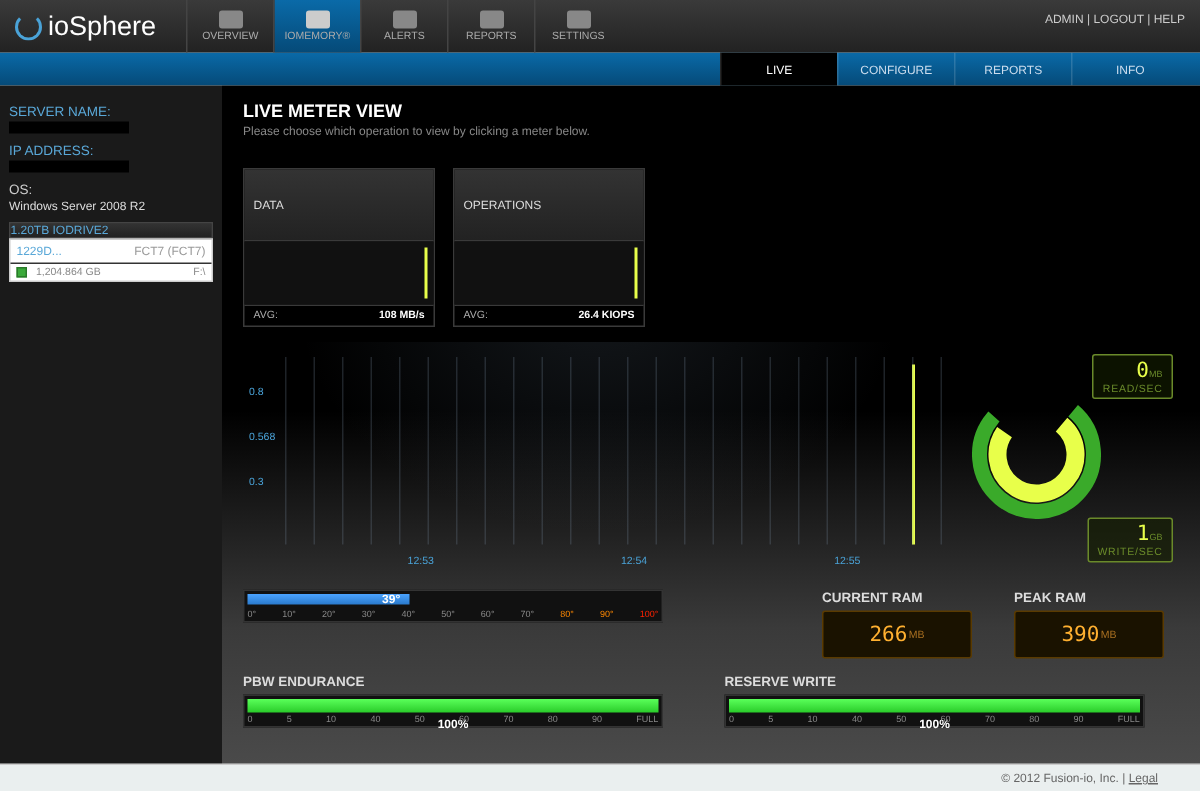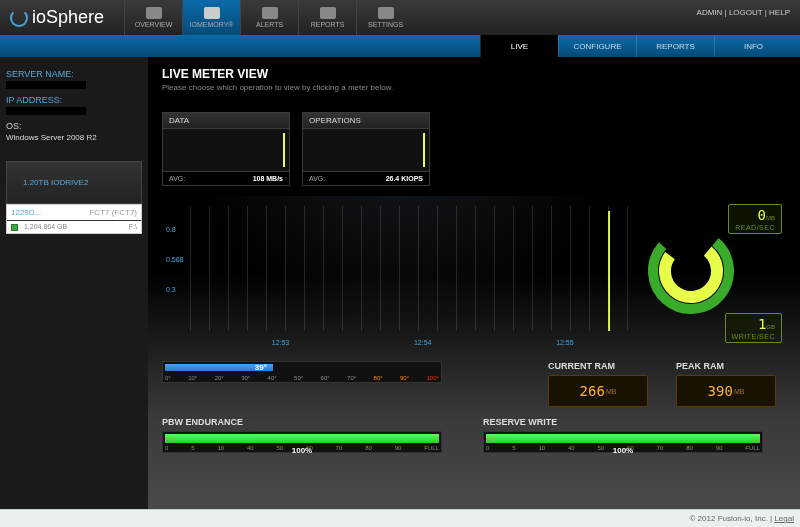--- a/index.html
+++ b/index.html
@@ -15,30 +15,30 @@
 .top-links{position:absolute;right:10px;top:8px;color:#ccc;font-size:8px}
 .top-links span{cursor:pointer}
 .subbar{height:22px;background:linear-gradient(#0a6aa8,#054a78);display:flex;justify-content:flex-end;align-items:stretch;padding-right:8px}
 .subtab{width:78px;display:flex;align-items:center;justify-content:center;font-size:8px;color:#cde;cursor:pointer;border-left:1px solid rgba(255,255,255,.15)}
 .subtab.active{background:#000;color:#fff}
 .main{display:flex;height:452px}
 .sidebar{width:148px;background:#1a1a1a;padding:8px 6px;color:#ccc;font-size:8px}
 .sb-label{color:#5aa8d8;font-size:9px;margin:4px 0 2px}
 .sb-val{color:#ddd;font-size:8px;margin-bottom:6px}
 .sb-val.black{background:#000;height:8px;width:80px}
-.sb-sec{background:linear-gradient(#333,#222);border:1px solid #444;padding:16px;margin-top:19px;font-size:8px;color:#5aa8d8}
+.sb-sec{background:linear-gradient(#333,#222);border:1px solid #444;padding:0;margin-top:6px;font-size:8px;color:#5aa8d8}
 .sb-row{display:flex;justify-content:space-between;padding:3px 4px;border-bottom:1px solid #333;color:#5aa8d8}
 .sb-row span:last-child{color:#999}
 .sb-sub{color:#888;font-size:7px;padding:2px 4px}
 .content{flex:1;background:linear-gradient(#000 0%,#000 48%,#3a3a3a 80%,#4a4a4a 100%);padding:10px 14px;position:relative}
 h2{color:#fff;font-size:12px;font-weight:bold;margin-bottom:2px}
 .subtitle{color:#888;font-size:8px;margin-bottom:20px}
 .tiles{display:flex;gap:12px}
 .tile{border:1px solid #3a3a3a;width:128px}
-.tile-h{background:linear-gradient(#333,#222);padding:3px 6px;font-size:8px;color:#ddd;border-bottom:1px solid #3a3a3a}
+.tile-h{background:linear-gradient(#333,#222);padding:19px 6px;font-size:8px;color:#ddd;border-bottom:1px solid #3a3a3a}
 .tile-b{height:42px;background:#111;position:relative}
 .tile-b::after{content:'';position:absolute;right:4px;top:4px;bottom:4px;width:2px;background:#e8ff4a}
 .tile-f{display:flex;justify-content:space-between;padding:3px 6px;font-size:7px;color:#aaa;border-top:1px solid #3a3a3a}
 .tile-f b{color:#fff}
 .meter-area{margin-top:10px;height:155px;position:relative;display:flex}
 .timeline{flex:1;position:relative;background:radial-gradient(ellipse at 50% -20%,rgba(100,120,140,.2),transparent 60%)}
 .ylab{position:absolute;left:4px;color:#4aa3d8;font-size:7px}
 .grid-v{position:absolute;top:10px;bottom:20px;width:1px;background:rgba(120,140,160,.25)}
 .xlab{position:absolute;bottom:5px;color:#4aa3d8;font-size:7px;transform:translateX(-50%)}
 .spike{position:absolute;bottom:20px;width:2px;background:#e8ff4a}
@@ -57,21 +57,21 @@
 .temp-scale{position:absolute;bottom:1px;left:2px;right:2px;display:flex;justify-content:space-between;font-size:6px;color:#888}
 .temp-scale span:nth-last-child(-n+3){color:#f80}
 .temp-scale span:last-child{color:#f20}
 .ram-box{width:100px;height:32px;border:1px solid #5a3a00;background:#1a1200;display:flex;align-items:center;justify-content:center;border-radius:2px}
 .ram-box .n{color:#ffb030;font-size:14px;font-family:monospace}
 .ram-box .u{color:#aa7020;font-size:7px;margin-left:1px}
 .pbar{width:280px;height:22px;background:#111;border:1px solid #333;position:relative}
 .pbar-fill{position:absolute;top:2px;left:2px;right:2px;height:9px;background:linear-gradient(#5aff5a,#2acc2a)}
 .pbar-val{position:absolute;top:14px;left:50%;transform:translateX(-50%);color:#fff;font-size:8px;font-weight:bold}
 .pbar-scale{position:absolute;bottom:1px;left:2px;right:2px;display:flex;justify-content:space-between;font-size:6px;color:#888}
-.footer{height:18px;background:#eaefef;border-top:1px solid #ccc;display:flex;align-items:center;justify-content:flex-end;padding:0 6px;font-size:8px;color:#666}
+.footer{height:18px;background:#eaefef;border-top:1px solid #ccc;display:flex;align-items:center;justify-content:flex-end;padding:0 28px;font-size:8px;color:#666}
 .sq{display:inline-block;width:7px;height:7px;background:#3aaa3a;margin-right:4px;vertical-align:middle;border:1px solid #2a7a2a}
 </style>
 </head>
 <body>
 
 <div class="topbar">
   <div class="logo">
     <span class="logo-icon"></span>
     <span>ioSphere</span>
   </div>

